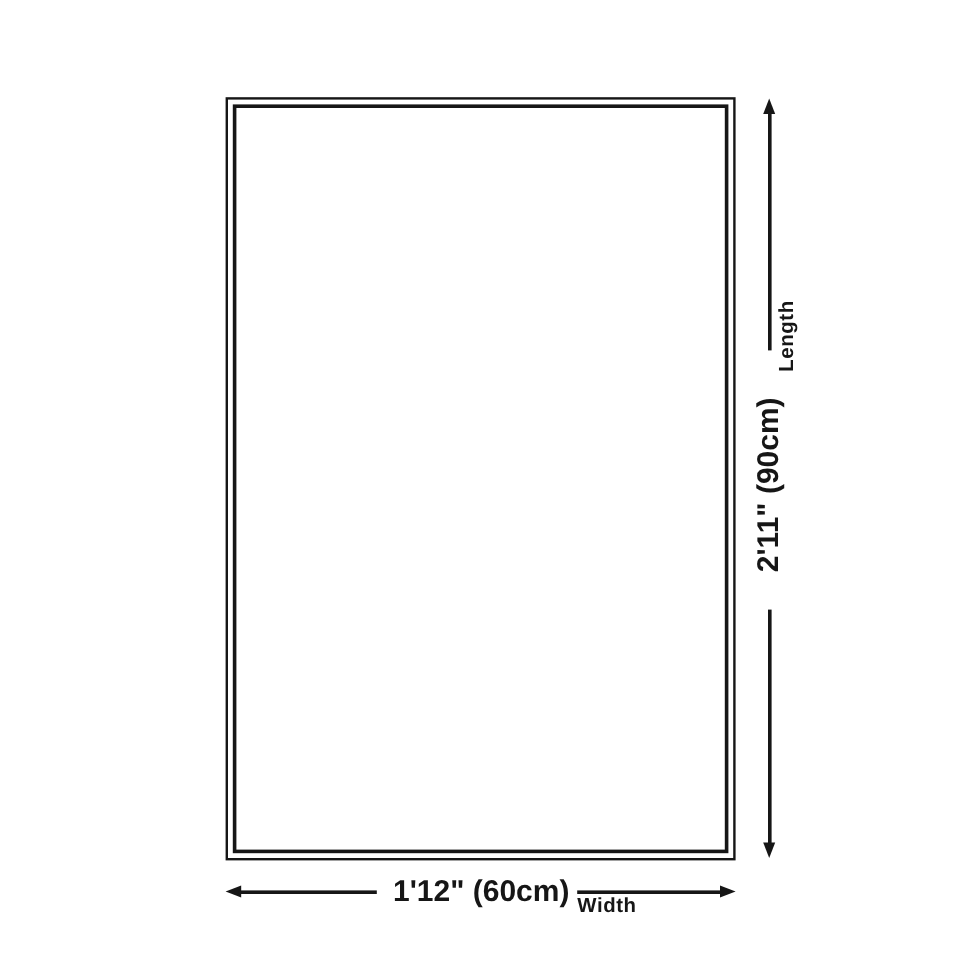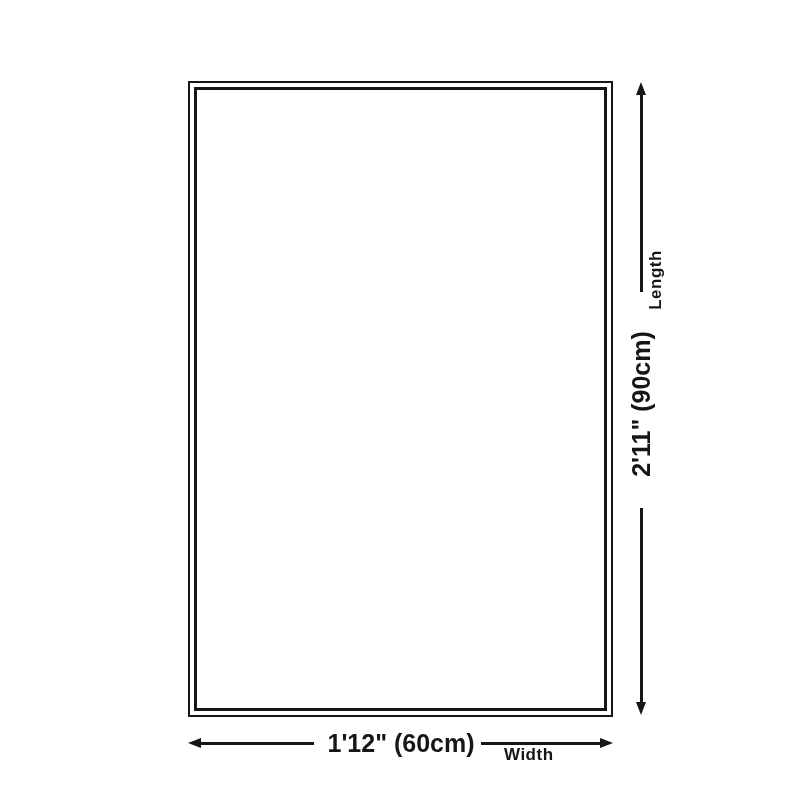--- a/index.html
+++ b/index.html
@@ -53,21 +53,21 @@
   }
   .length-label {
     left: 655px; top: 280px;
     transform: translate(-50%, -50%) rotate(-90deg);
   }
   .width-value {
     left: 401px; top: 731px;
     transform: translateX(-50%);
   }
   .width-label {
-    left: 504px; top: 746px;
+    left: 481px; top: 746px;
   }
 </style>
 </head>
 <body>
 
 <div class="stage">
 
   <div class="rug-outer">
     <div class="rug-inner"></div>
   </div>

